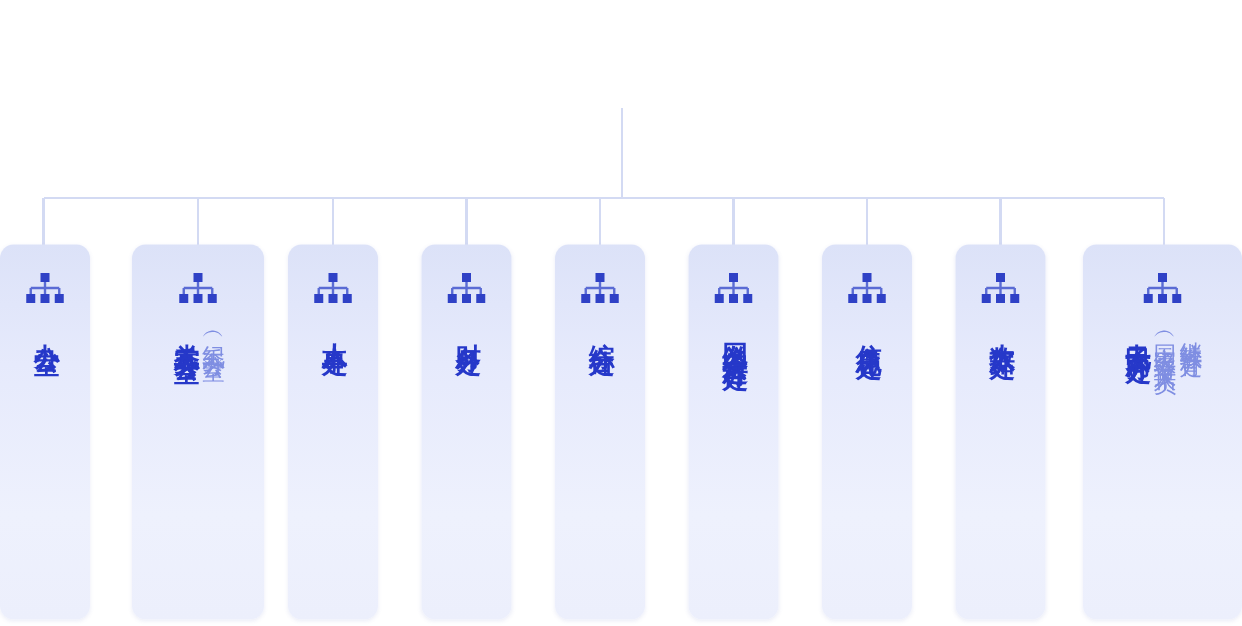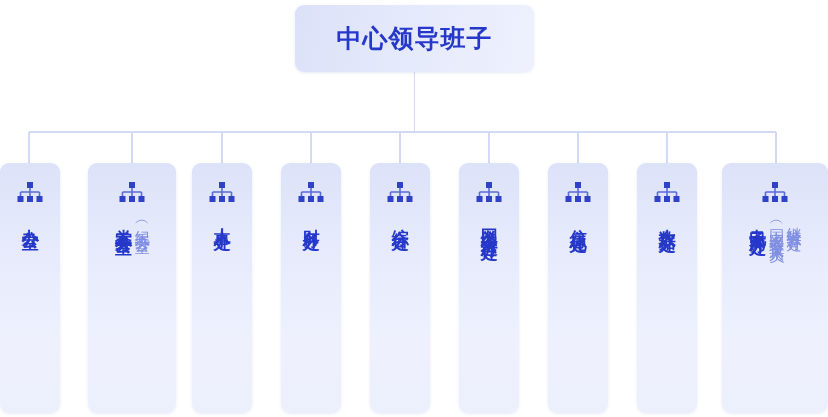--- a/index.html
+++ b/index.html
@@ -125,23 +125,20 @@
       <line x1="222" y1="132" x2="222" y2="164"></line>
       <line x1="311" y1="132" x2="311" y2="164"></line>
       <line x1="400" y1="132" x2="400" y2="164"></line>
       <line x1="489" y1="132" x2="489" y2="164"></line>
       <line x1="578" y1="132" x2="578" y2="164"></line>
       <line x1="667" y1="132" x2="667" y2="164"></line>
       <line x1="776" y1="132" x2="776" y2="164"></line>
     </g>
   </svg>
 
-  <div class="root-node">
-    <span class="root-label">中心领导班子</span>
-  </div>
 
   <div class="node narrow" style="left:0px;">
     <svg class="node-icon" viewBox="0 0 26 22" aria-hidden="true">
       <rect x="10" y="0" width="6" height="6" fill="#2f41c6"></rect>
       <path d="M13 6 V10 M3.5 10 H22.5 M3.5 10 V14 M13 10 V14 M22.5 10 V14" stroke="#5a6bd4" stroke-width="1.6" fill="none"></path>
       <rect x="0.5" y="14" width="6" height="6" fill="#2f41c6"></rect>
       <rect x="10" y="14" width="6" height="6" fill="#2f41c6"></rect>
       <rect x="19.5" y="14" width="6" height="6" fill="#2f41c6"></rect>
     </svg>
     <div class="node-text-wrap">

